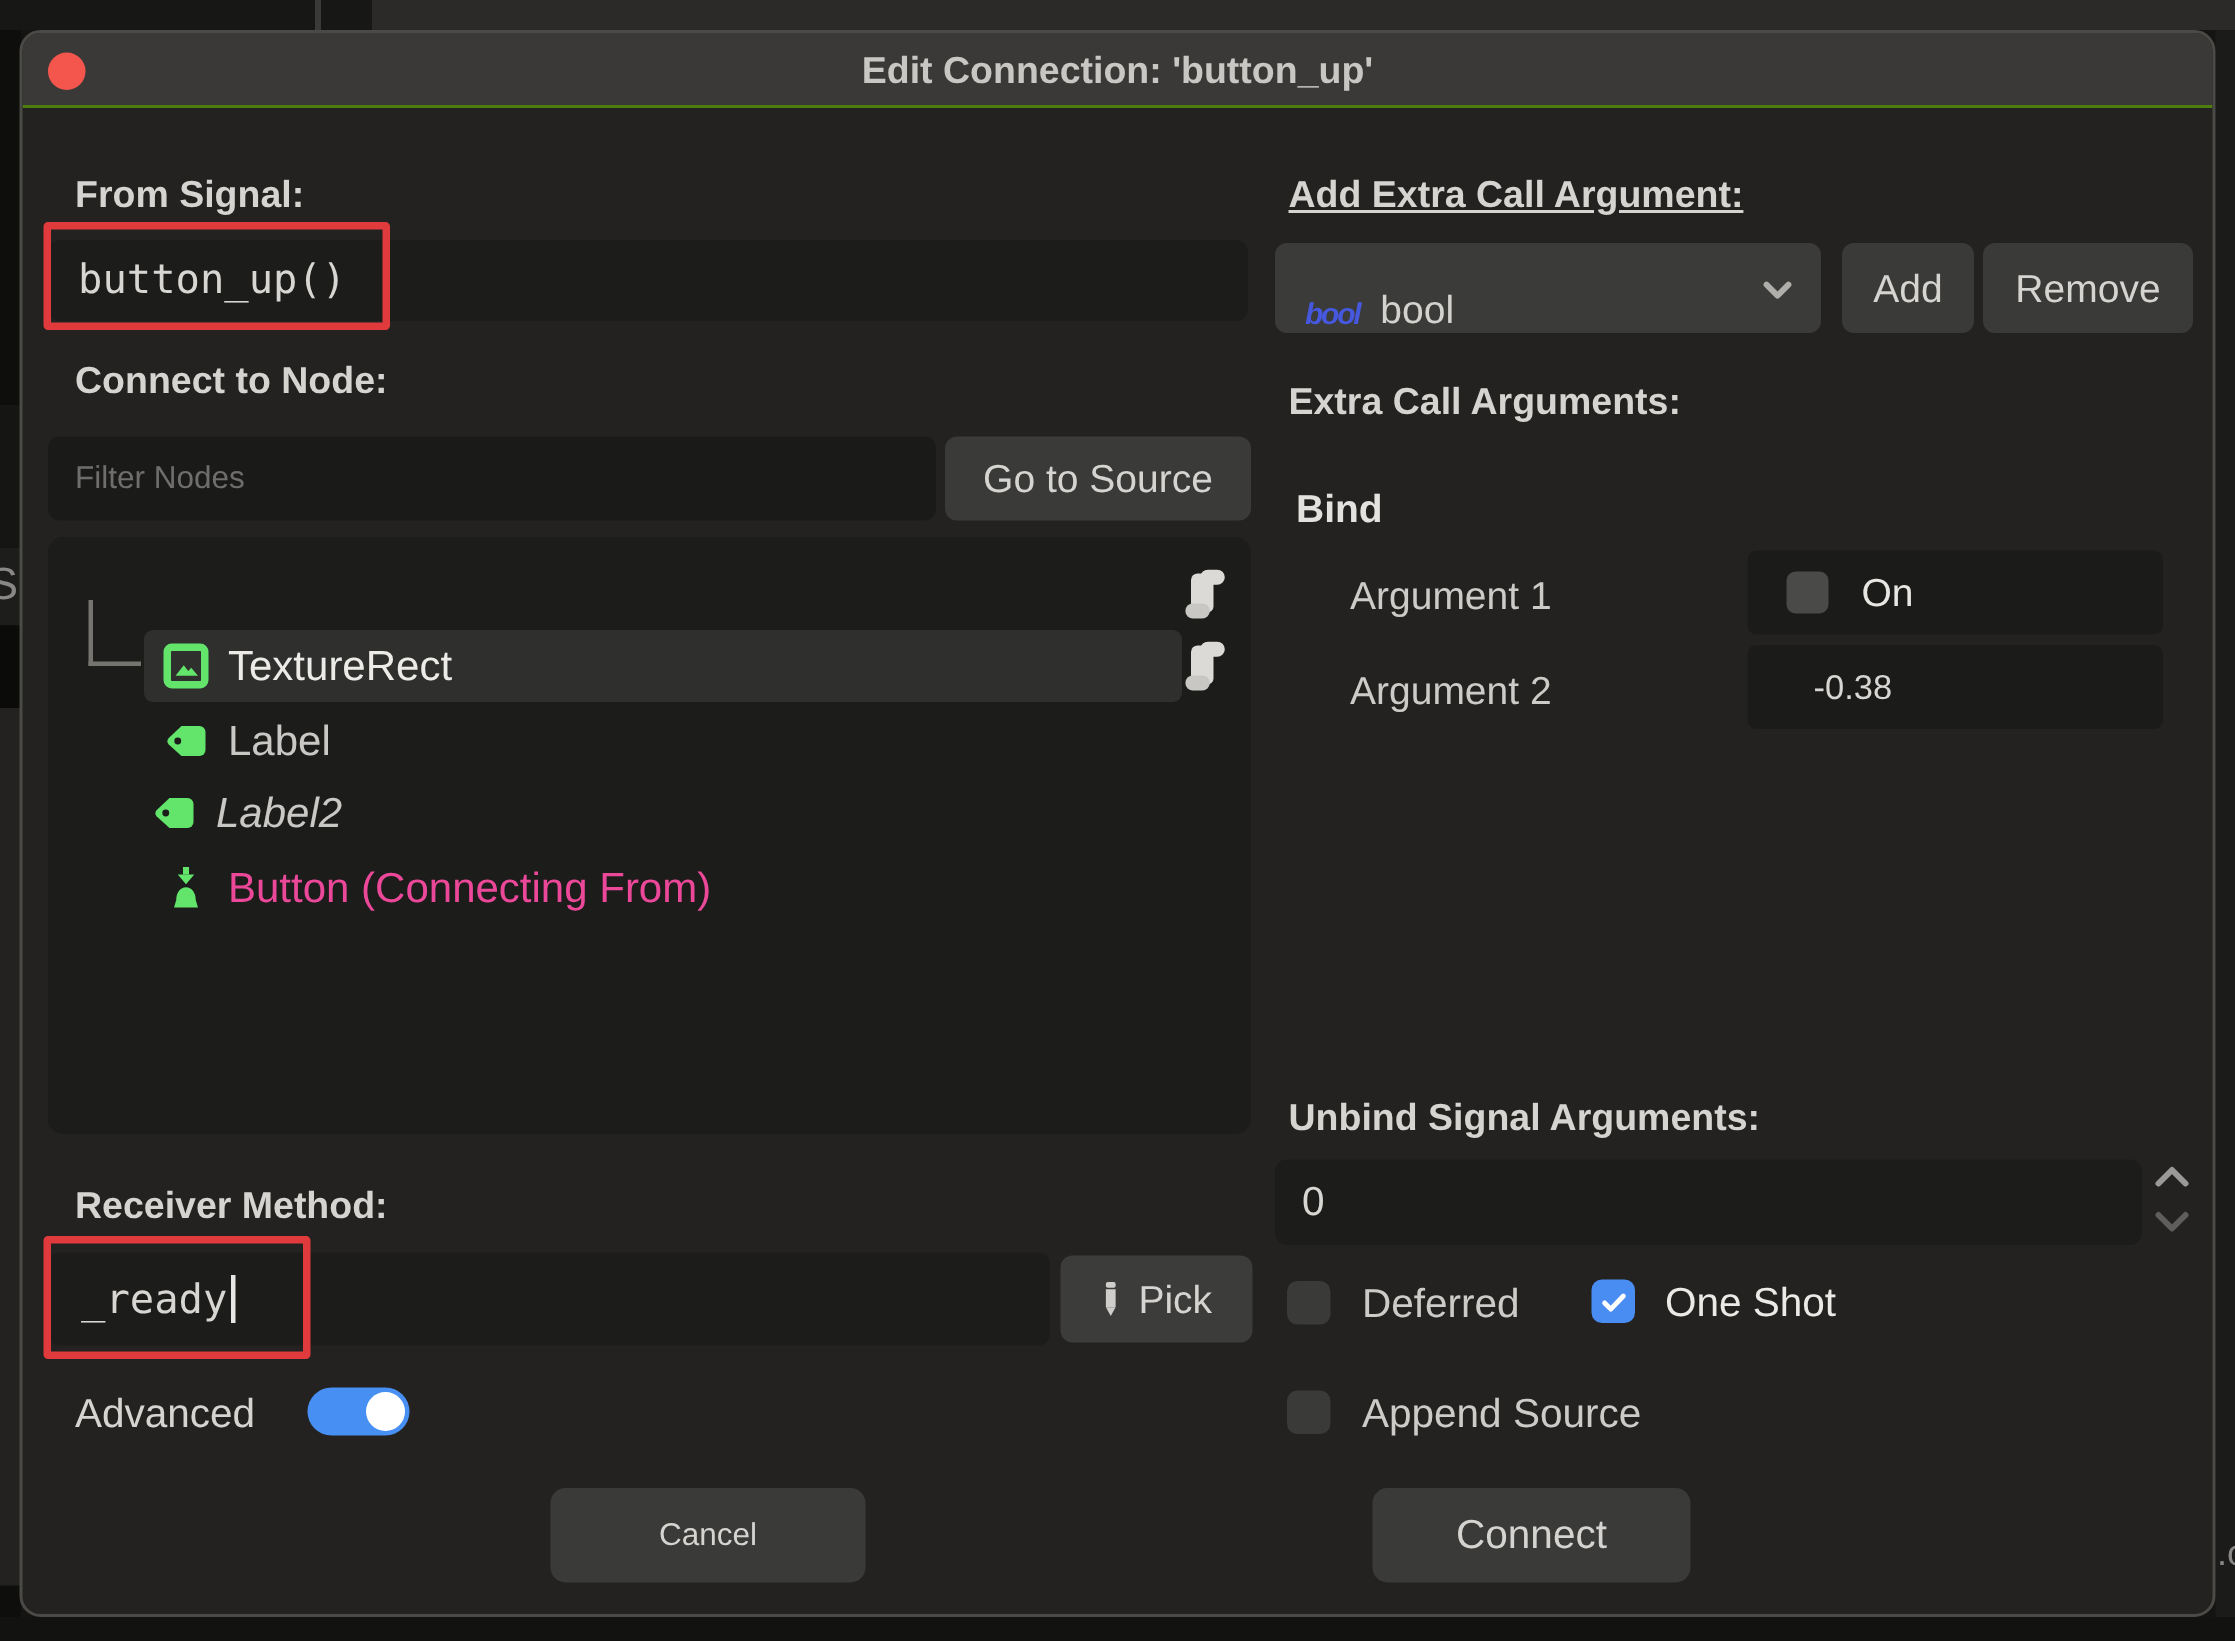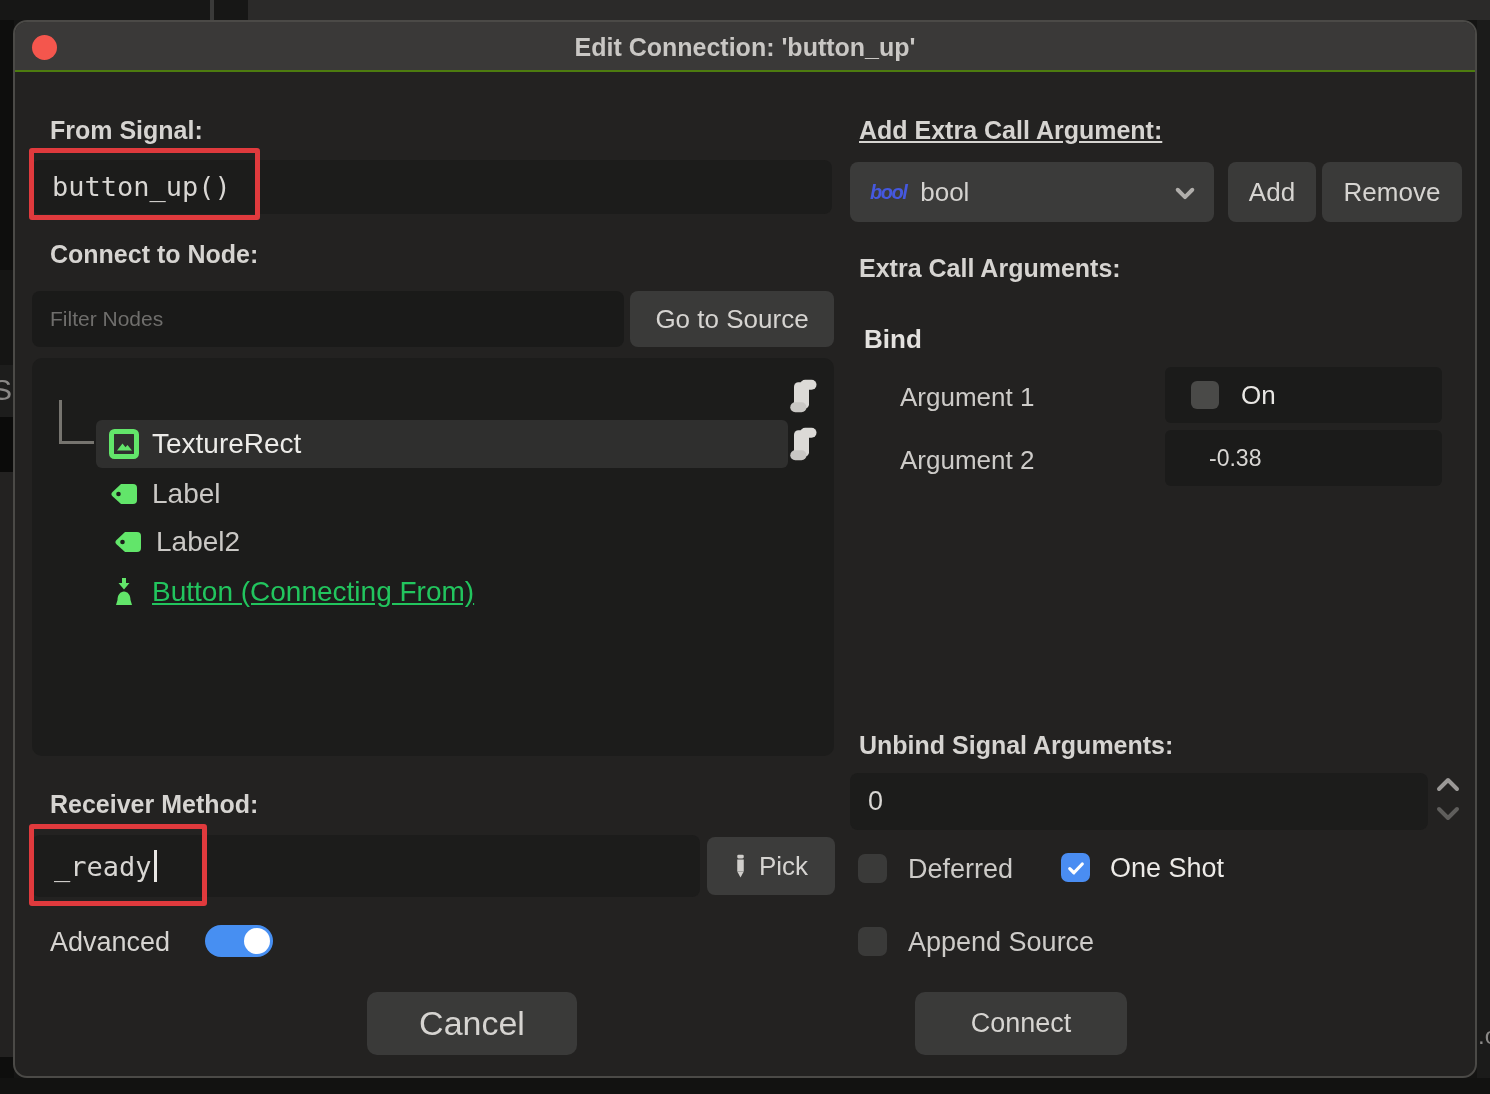--- a/index.html
+++ b/index.html
@@ -50,43 +50,43 @@
                   font-family:"Liberation Sans", sans-serif; }
   .filter-input::placeholder { color:#6f6e6c; opacity:1; }
   .goto-btn { left:615px; top:269px; width:204px; height:56px; }
 
   .tree { position:absolute; left:17px; top:336px; width:802px; height:398px; background:#1c1c1b; border-radius:10px; }
   .tree-row { position:absolute; display:flex; align-items:center; color:#cac8c5; font-size:28px; }
   .row-control { left:14px; top:14px; width:760px; height:48px; }
   .row-selected-bg { position:absolute; left:64px; top:62px; width:692px; height:48px; background:#2f2f2e; border-radius:6px; }
   .row-texrect { left:76px; top:62px; width:680px; height:48px; color:#ecebe8; }
   .row-label1 { left:76px; top:112px; width:680px; height:48px; }
-  .row-label2 { left:80px; top:160px; width:680px; height:48px; }
-  .row-button { left:76px; top:210px; width:680px; height:48px; color:#22c55e;text-decoration:underline; }
+  .row-label2 { left:68px; top:160px; width:680px; height:48px;font-style:italic; }
+  .row-button { left:76px; top:210px; width:680px; height:48px; color:#ec4899; }
   .tree-connector { position:absolute; left:27px; top:42px; width:35px; height:44px;
                     border-left:3px solid #76746f; border-bottom:3px solid #76746f; }
   .t-icon { display:inline-flex; width:32px; height:32px; margin-right:12px; flex:none; align-items:center; justify-content:center; }
   .expander { display:inline-flex; width:26px; margin-right:10px; flex:none; }
   .script-icon { position:absolute; width:30px; height:36px; left:757px; }
   .script-1 { top:20px; } .script-2 { top:68px; }
 
   .receiver-field { left:17px; top:813px; width:668px; height:62px; font-size:27px; display:flex; align-items:center; padding-left:22px; }
   .caret { display:inline-block; width:3px; height:32px; background:#e8e6e3; margin-left:2px; }
   .pick-btn { left:692px; top:815px; width:128px; height:58px; background:#3c3c3b; gap:12px; }
 
   .advanced-label { left:35px; top:905px; font-size:27px; color:#d6d4d1; position:absolute; }
   .toggle { position:absolute; left:190px; top:903px; width:68px; height:32px; border-radius:16px; background:#478ff2; }
   .toggle-knob { position:absolute; right:3px; top:3px; width:26px; height:26px; border-radius:50%; background:#ffffff; }
 
-  .cancel-btn { left:352px; top:970px; width:210px; height:63px; border-radius:10px; font-size:34px; }
+  .cancel-btn { left:352px; top:970px; width:210px; height:63px; border-radius:10px; font-size:21px; }
   .connect-btn { left:900px; top:970px; width:212px; height:63px; border-radius:10px; font-size:27px; }
 
   
   .dropdown { position:absolute; left:835px; top:140px; width:364px; height:60px; background:#3b3b3a; border-radius:8px;
-              display:flex; align-items:center; color:#d4d2cf; font-size:26px; cursor:pointer; }
+              display:flex; align-items:flex-end; color:#d4d2cf; font-size:26px; cursor:pointer; }
   .bool-glyph { font-weight:bold; font-size:20px; letter-spacing:-1.5px; color:#4558de; margin:0 14px 0 20px;
                 font-style:italic; }
   .dd-chevron { position:absolute; right:16px; top:18px; }
   .add-btn { left:1213px; top:140px; width:88px; height:60px; }
   .remove-btn { left:1307px; top:140px; width:140px; height:60px; }
 
   .bind-label { position:absolute; left:849px; top:302px; font-weight:bold; font-size:26px; color:#e4e2df; }
   .arg-field { position:absolute; left:1150px; width:277px; height:56px; background:#1b1b1a; border-radius:6px;
                display:flex; align-items:center; font-size:26px; color:#e8e6e3; }
   .arg1-field { top:345px; }

